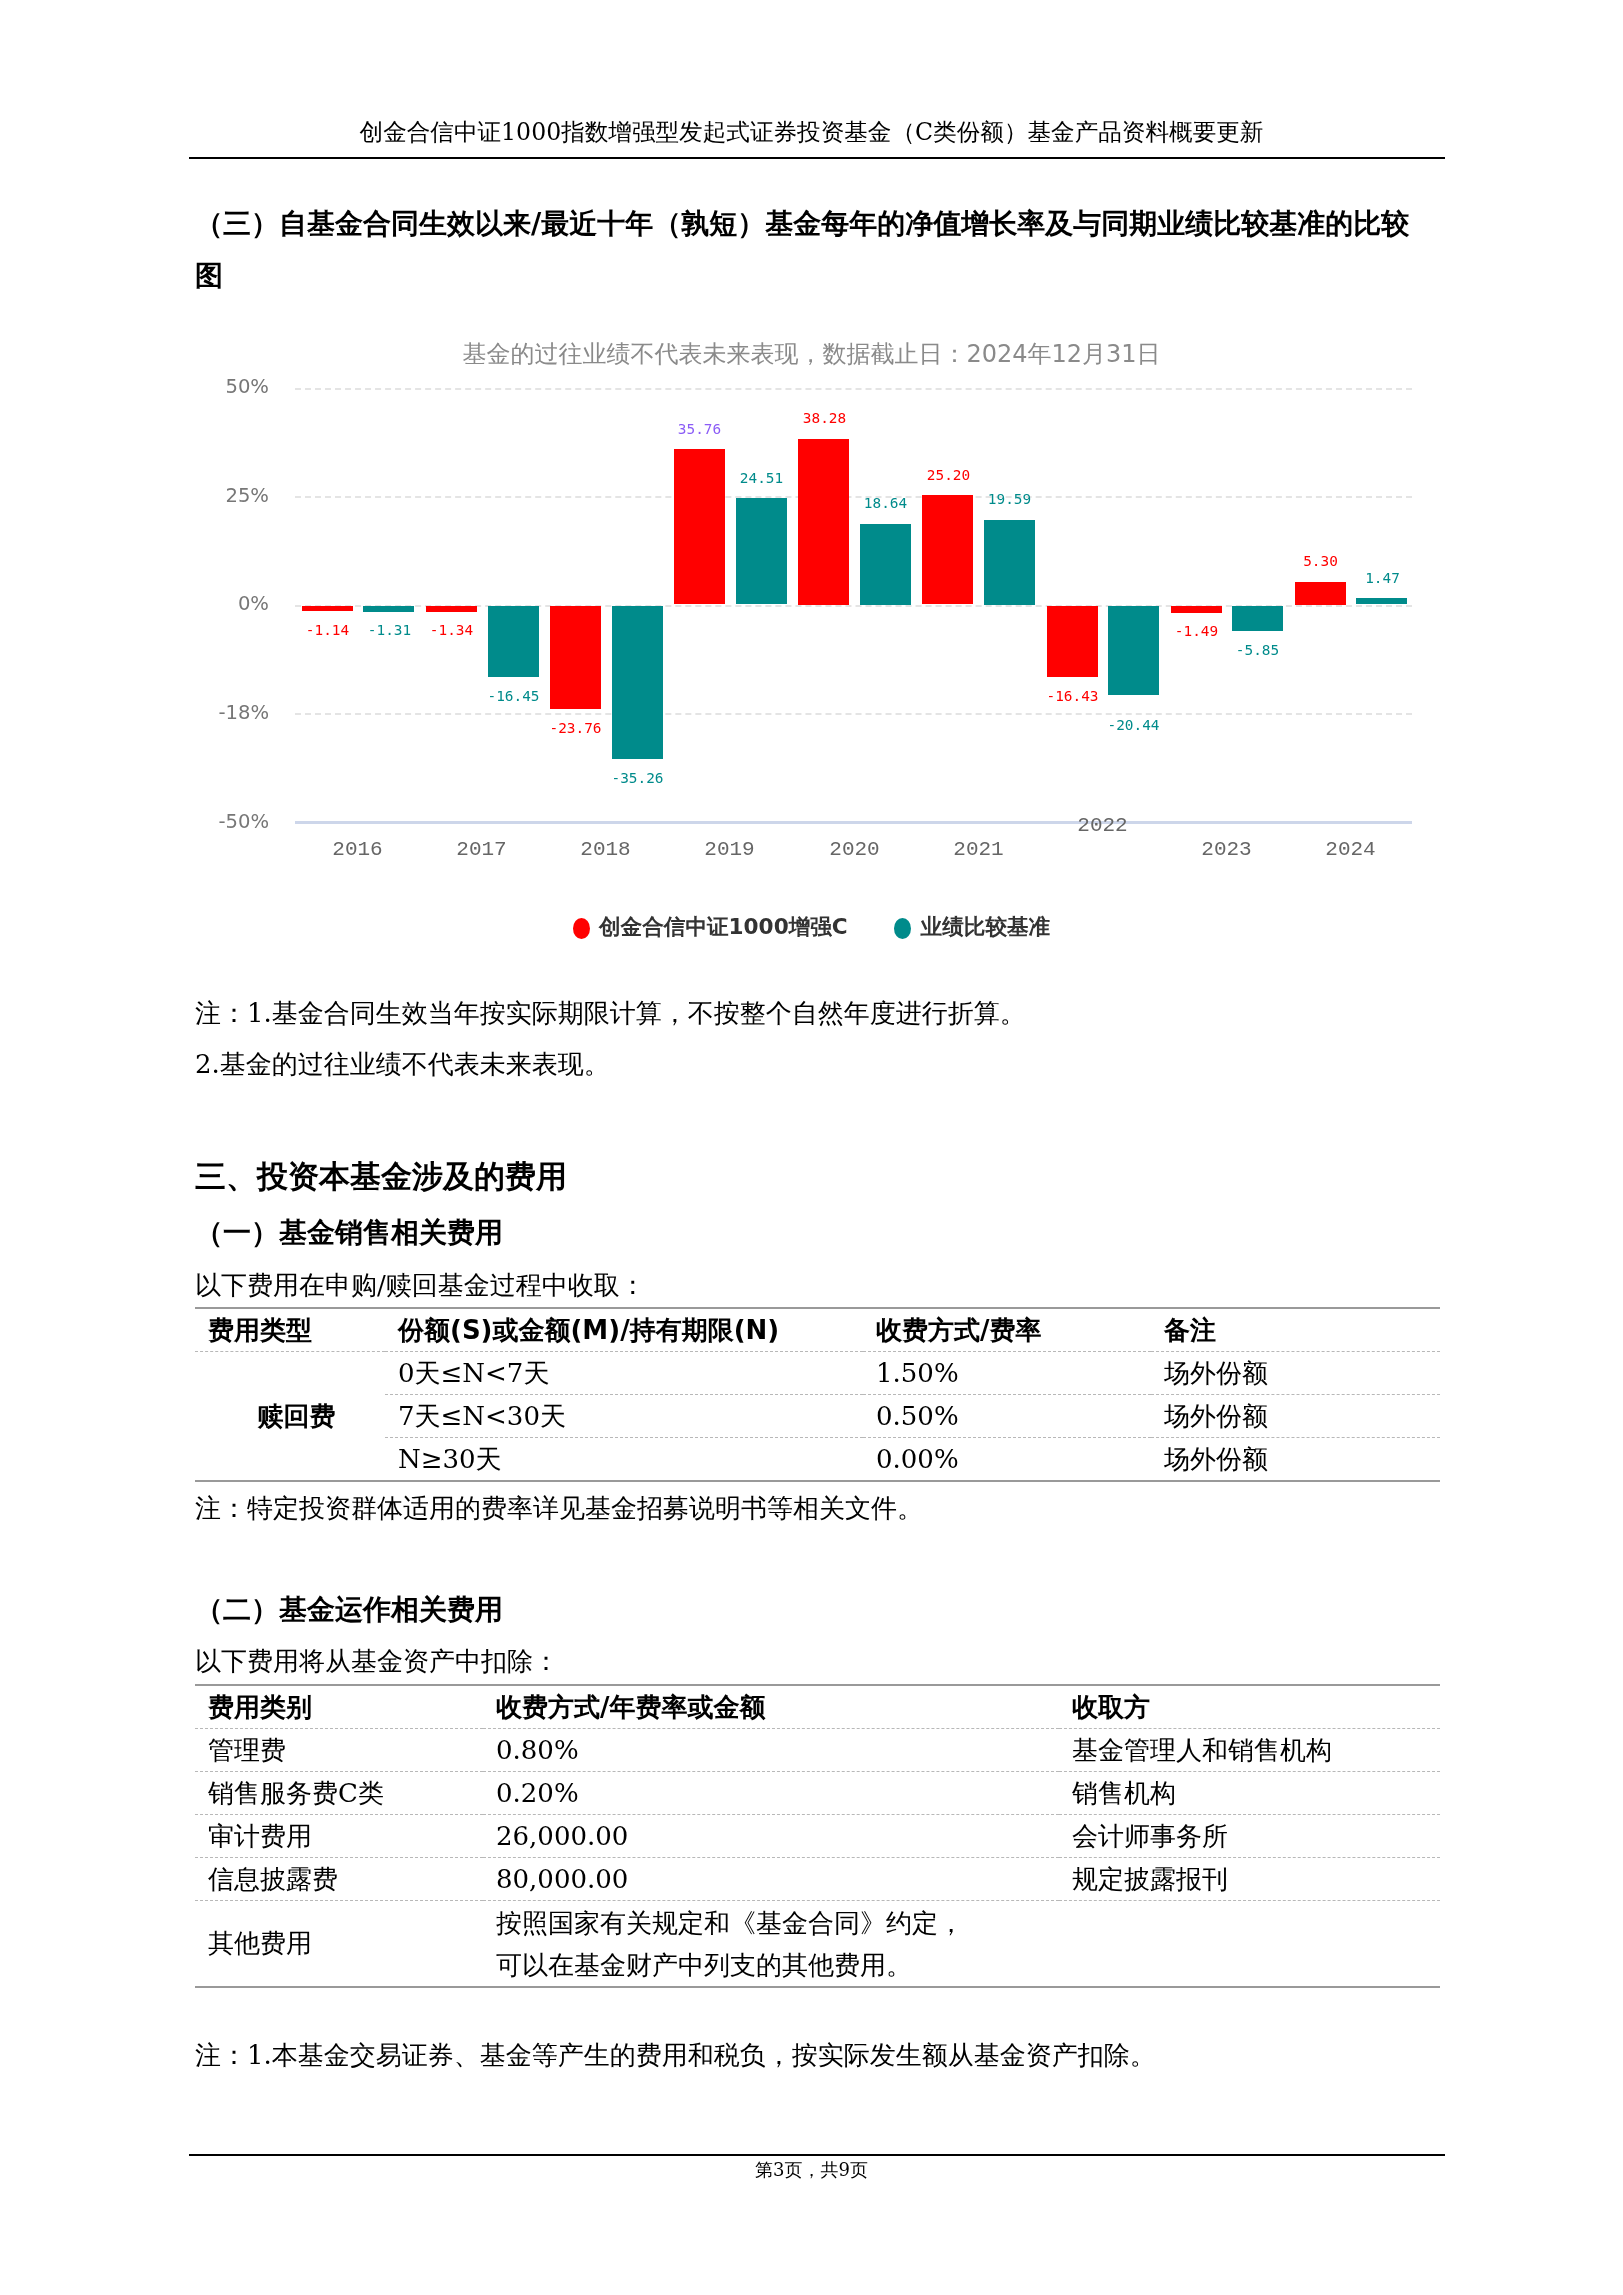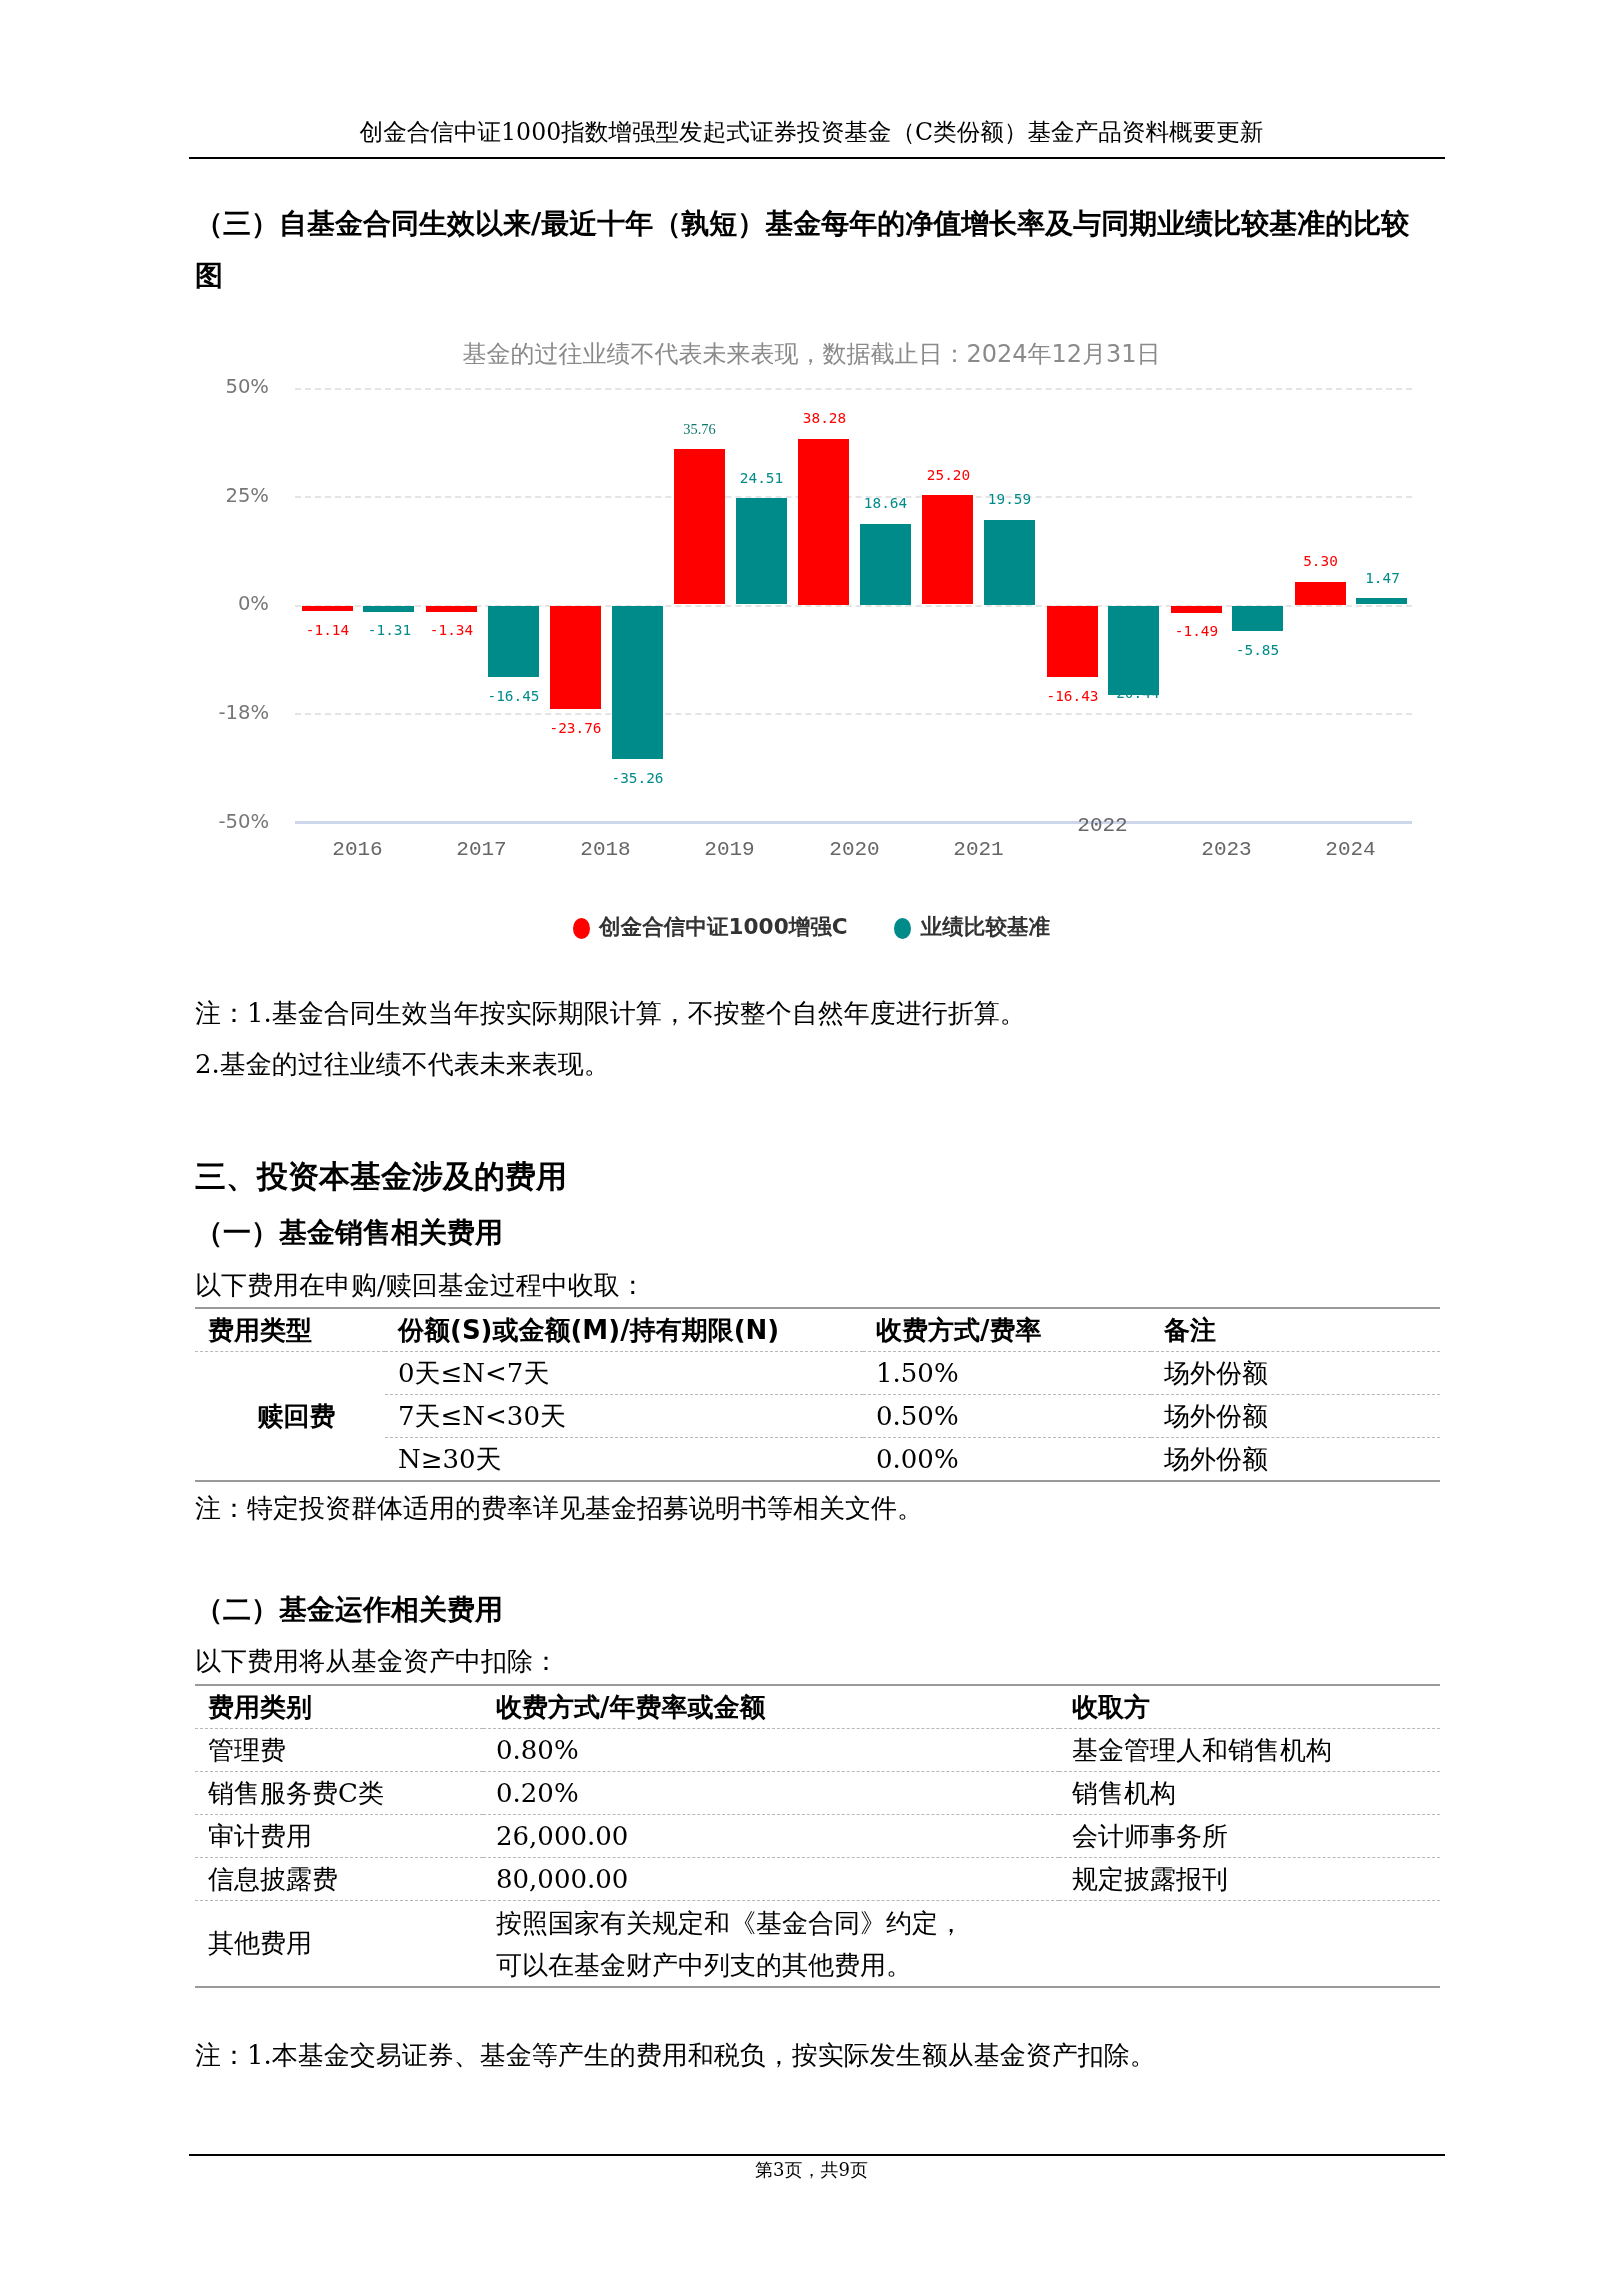--- a/index.html
+++ b/index.html
@@ -69,38 +69,38 @@
       <div class="val" style="left: 222px; color: rgb(255, 0, 0); top: 256px;">-1.34</div>
       <div class="bar" style="left: 298px; background: rgb(0, 139, 139); top: 240px; height: 71px;"></div>
       <div class="val" style="left: 284px; color: rgb(0, 139, 139); top: 322px;">-16.45</div>
       <div class="xlab" style="left: 252px; top: 472px;">2017</div>
       <div class="bar" style="left: 360px; background: rgb(255, 0, 0); top: 240px; height: 103px;"></div>
       <div class="val" style="left: 346px; color: rgb(255, 0, 0); top: 354px;">-23.76</div>
       <div class="bar" style="left: 422px; background: rgb(0, 139, 139); top: 240px; height: 153px;"></div>
       <div class="val" style="left: 408px; color: rgb(0, 139, 139); top: 404px;">-35.26</div>
       <div class="xlab" style="left: 376px; top: 472px;">2018</div>
       <div class="bar" style="left: 484px; background: rgb(255, 0, 0); top: 83px; height: 155px;"></div>
-      <div class="val" style="left: 470px; color: #0f766e; top: 55px; font-family: Liberation Serif, serif;">35.76</div>
+      <div class="val" style="left: 470px; color: #8b5cf6; top: 55px;">35.76</div>
       <div class="bar" style="left: 546px; background: rgb(0, 139, 139); top: 132px; height: 106px;"></div>
       <div class="val" style="left: 532px; color: rgb(0, 139, 139); top: 104px;">24.51</div>
       <div class="xlab" style="left: 500px; top: 472px;">2019</div>
       <div class="bar" style="left: 608px; background: rgb(255, 0, 0); top: 73px; height: 166px;"></div>
       <div class="val" style="left: 595px; color: rgb(255, 0, 0); top: 44px;">38.28</div>
       <div class="bar" style="left: 670px; background: rgb(0, 139, 139); top: 158px; height: 81px;"></div>
       <div class="val" style="left: 656px; color: rgb(0, 139, 139); top: 129px;">18.64</div>
       <div class="xlab" style="left: 625px; top: 472px;">2020</div>
       <div class="bar" style="left: 732px; background: rgb(255, 0, 0); top: 129px; height: 109px;"></div>
       <div class="val" style="left: 719px; color: rgb(255, 0, 0); top: 101px;">25.20</div>
       <div class="bar" style="left: 794px; background: rgb(0, 139, 139); top: 154px; height: 85px;"></div>
       <div class="val" style="left: 780px; color: rgb(0, 139, 139); top: 125px;">19.59</div>
       <div class="xlab" style="left: 749px; top: 472px;">2021</div>
       <div class="bar" style="left: 857px; background: rgb(255, 0, 0); top: 240px; height: 71px;"></div>
       <div class="val" style="left: 843px; color: rgb(255, 0, 0); top: 322px;">-16.43</div>
       <div class="bar" style="left: 918px; background: rgb(0, 139, 139); top: 240px; height: 89px;"></div>
-      <div class="val" style="left: 904px; color: rgb(0, 139, 139); top: 319px;">-20.44</div>
+      <div class="val" style="left: 904px; color: rgb(0, 139, 139); top: 351px;">-20.44</div>
       <div class="xlab" style="left: 873px; top: 448px;">2022</div>
       <div class="bar" style="left: 981px; background: rgb(255, 0, 0); top: 240px; height: 6.5px;"></div>
       <div class="val" style="left: 967px; color: rgb(255, 0, 0); top: 257px;">-1.49</div>
       <div class="bar" style="left: 1042px; background: rgb(0, 139, 139); top: 240px; height: 25.4px;"></div>
       <div class="val" style="left: 1028px; color: rgb(0, 139, 139); top: 276px;">-5.85</div>
       <div class="xlab" style="left: 997px; top: 472px;">2023</div>
       <div class="bar" style="left: 1105px; background: rgb(255, 0, 0); top: 216px; height: 23px;"></div>
       <div class="val" style="left: 1091px; color: rgb(255, 0, 0); top: 187px;">5.30</div>
       <div class="bar" style="left: 1166px; background: rgb(0, 139, 139); top: 232px; height: 6.4px;"></div>
       <div class="val" style="left: 1153px; color: rgb(0, 139, 139); top: 204px;">1.47</div>

